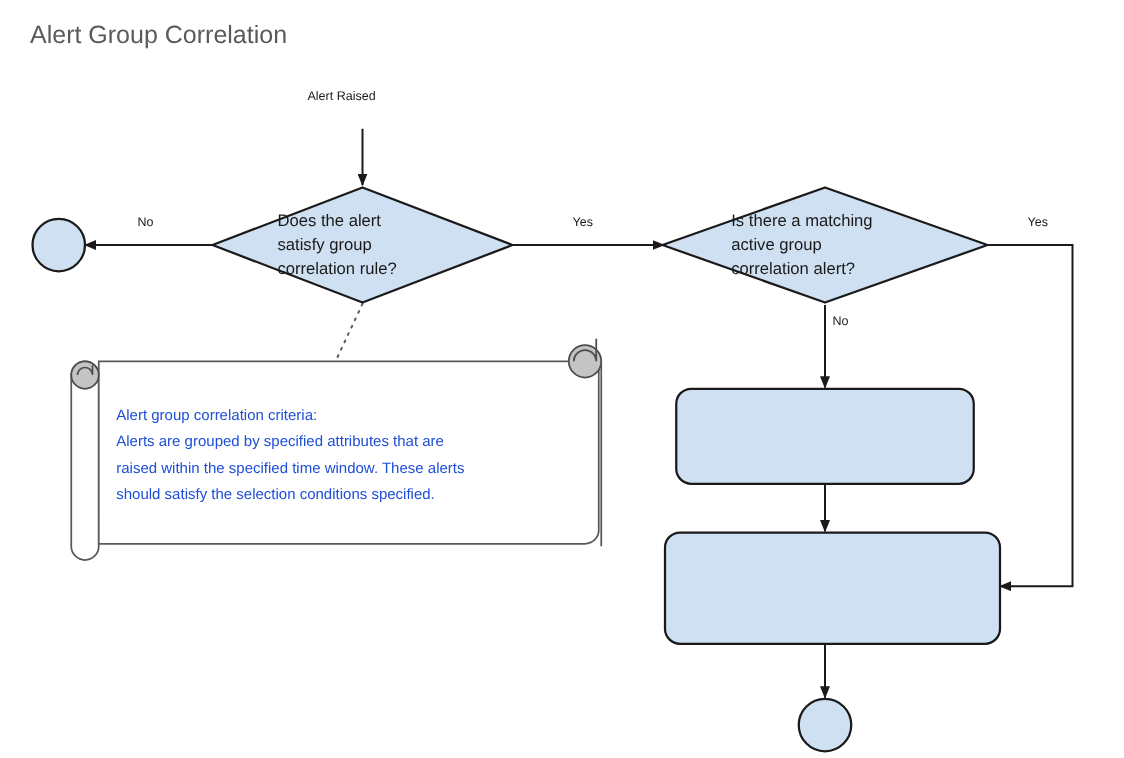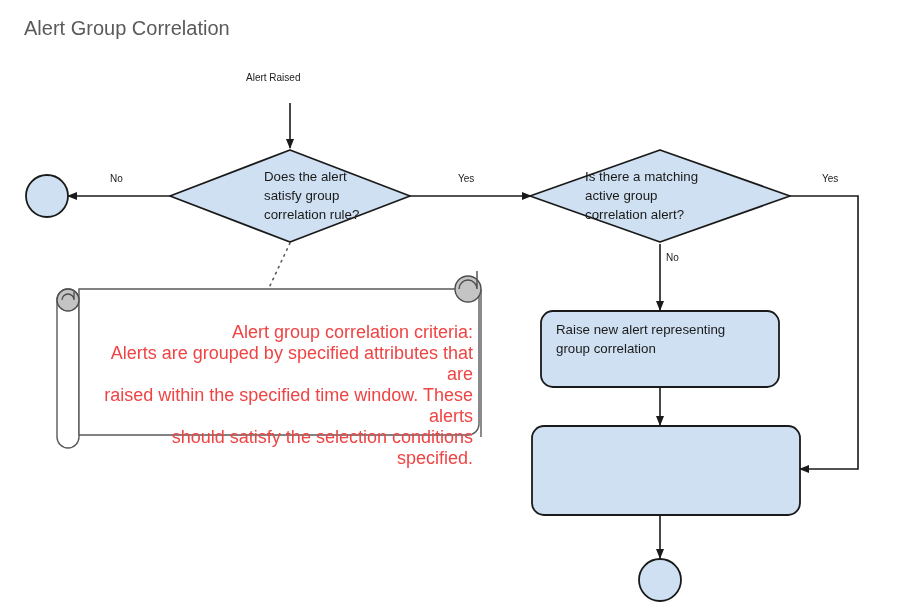--- a/index.html
+++ b/index.html
@@ -44,25 +44,24 @@
   .edge-label {
     position: absolute;
     font-family: "Liberation Sans", sans-serif;
     font-size: 10px;
     color: #1a1a1a;
     white-space: nowrap;
   }
   .note-text {
     position: absolute;
     font-family: "Liberation Sans", sans-serif;
-    font-size: 18px;
+    font-size: 12px;
     line-height: 21px;
-    color: #ef4444;
+    color: #1d4ed8;
     white-space: pre-line;
-    text-align: right;
   }
 </style>
 </head>
 <body>
 
 <div id="canvas">
 
   <div class="diagram-title">Alert Group Correlation</div>
 
   <svg id="flow-svg" viewBox="0 0 899 606">
@@ -138,30 +137,28 @@
       <rect x="532" y="426" width="268" height="89" rx="12" ry="12" fill="#cfe0f2" stroke="#1a1a1a" stroke-width="1.8"></rect>
     </g>
 
     <g>
       <circle cx="660" cy="580" r="21" fill="#cfe0f2" stroke="#1a1a1a" stroke-width="1.8"></circle>
     </g>
   </svg>
 
   <div class="edge-label" style="left:246px; top:72px;">Alert Raised</div>
 
-  <div class="node-text" style="left:222px; top:167px; width:140px; text-align:left;margin-left:42px;">Does the alert
+  <div class="node-text" style="left:222px; top:167px; width:140px; text-align:left;">Does the alert
 satisfy group
 correlation rule?</div>
 
   <div class="node-text" style="left:585px; top:167px; width:160px; text-align:left;">Is there a matching
 active group
 correlation alert?</div>
 
-  <div class="node-text" style="left:556px; top:320px; width:218px; text-align:left;">Raise new alert representing
-group correlation</div>
 
 
   <div class="edge-label" style="left:110px; top:173px;">No</div>
 
   <div class="edge-label" style="left:458px; top:173px;">Yes</div>
 
   <div class="edge-label" style="left:822px; top:173px;">Yes</div>
 
   <div class="edge-label" style="left:666px; top:252px;">No</div>
 

